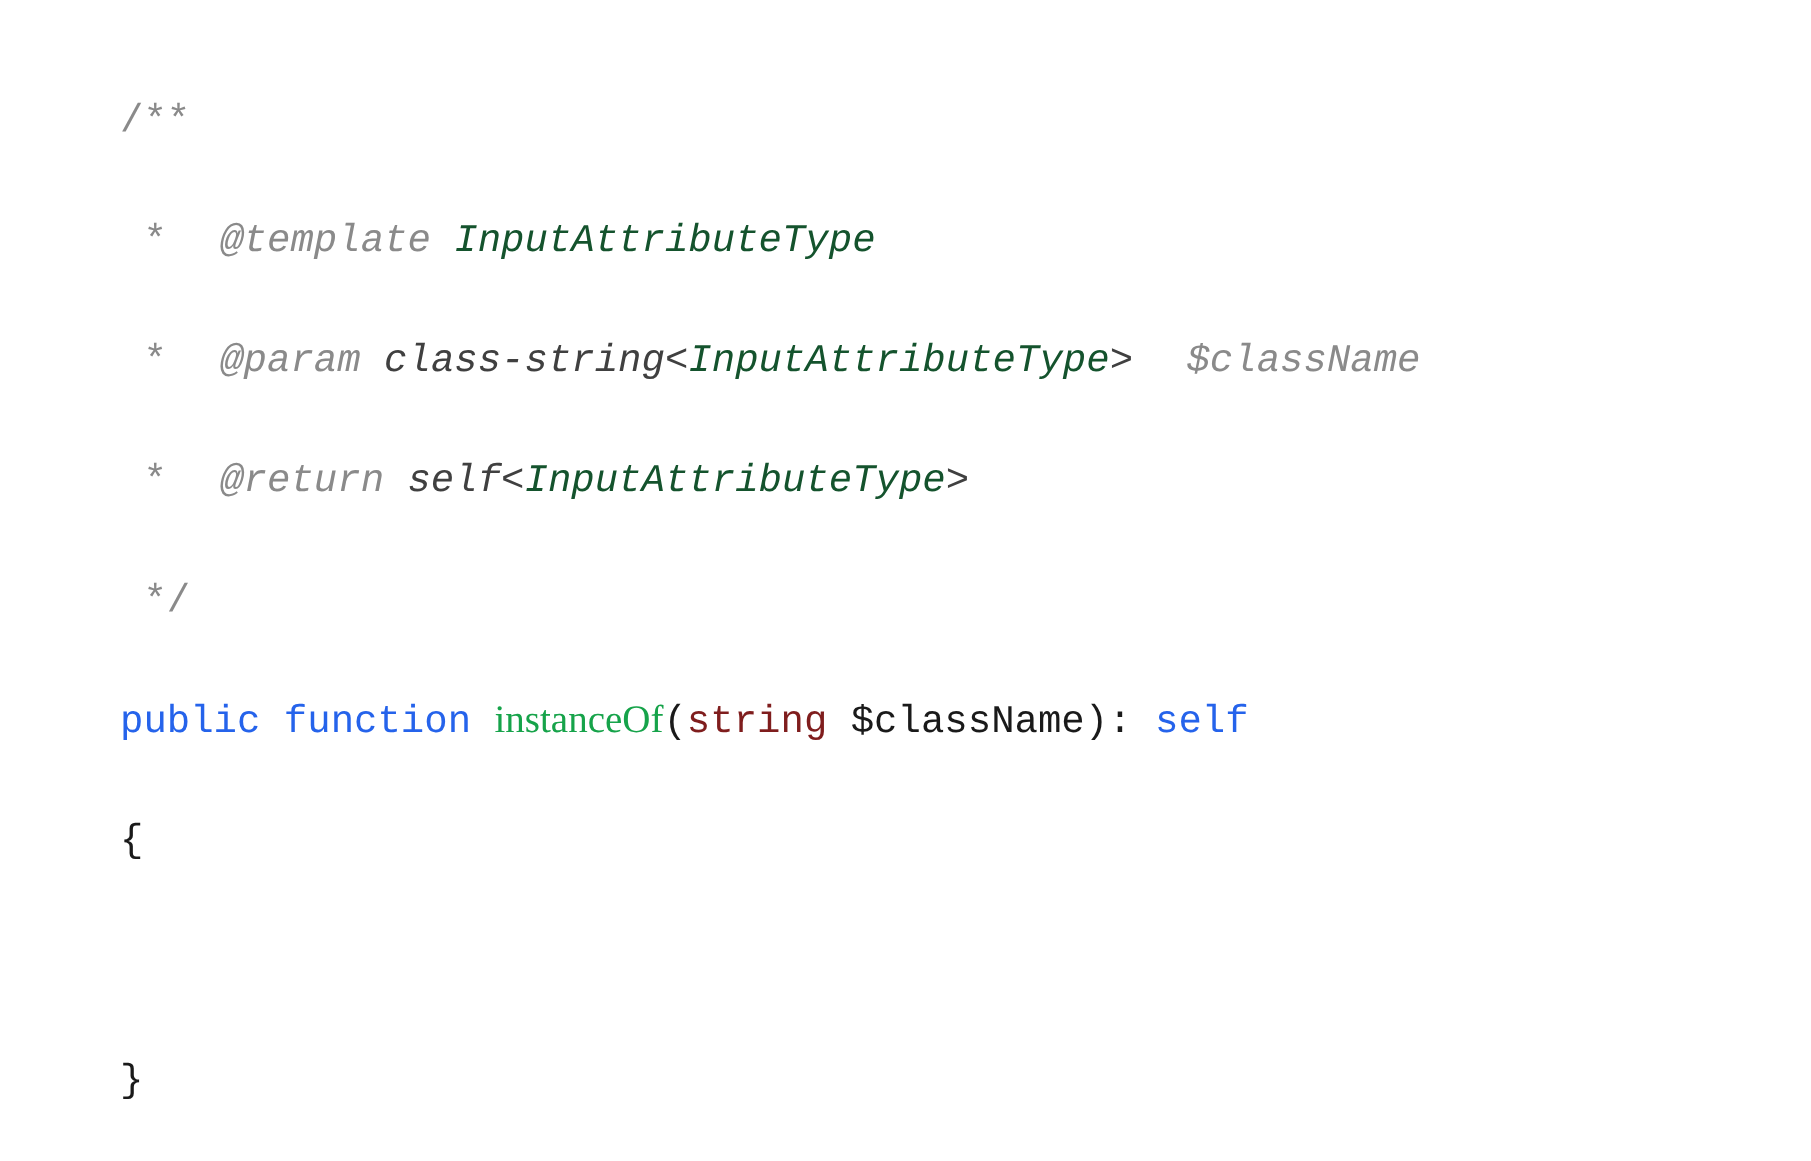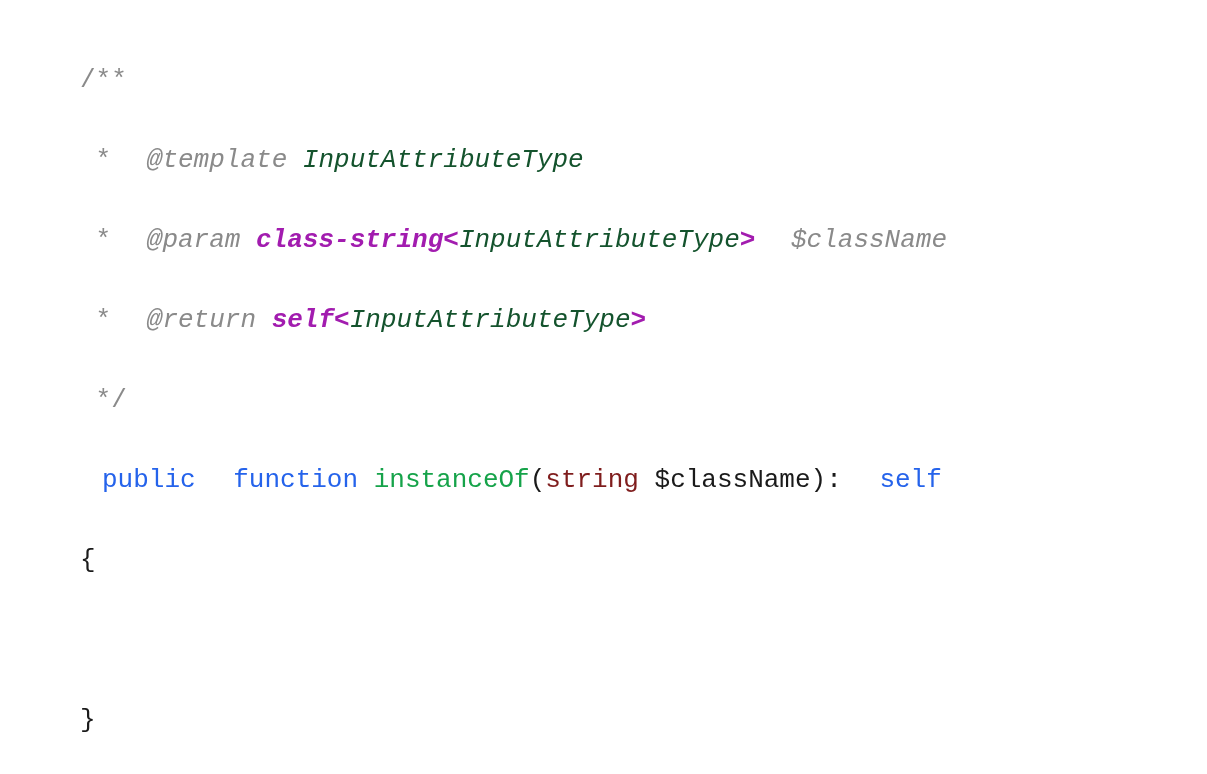--- a/index.html
+++ b/index.html
@@ -15,22 +15,22 @@
     white-space: pre;
   }
   .code-line {
     display: block;
     height: 80px;
     line-height: 80px;
   }
   .gray { color: #8a8a8a; }
   .gray-italic { color: #8a8a8a; font-style: italic; margin-left: 20px; }
   .purple-italic { color: #14532d; font-style: italic; }
-  .red-italic { color: #a21caf; font-style: italic; font-weight: bold; }
+  .red-italic { color: #404040; font-style: italic; }
   .red { color: #7f1d1d; }
-  .blue { color: #2563eb; margin-left: 22px; }
-  .green { color: #16a34a; }
+  .blue { color: #2563eb; }
+  .green { color: #16a34a; font-family: Liberation Serif, serif; }
   .black { color: #1a1a1a; }
 </style>
 </head>
 <body>
 
 <pre><span class="code-line"><span class="gray">/**</span></span><span class="code-line"><span class="gray"> * </span><span class="gray-italic">@template</span><span class="gray"> </span><span class="purple-italic">InputAttributeType</span></span><span class="code-line"><span class="gray"> * </span><span class="gray-italic">@param</span><span class="gray"> </span><span class="red-italic">class-string</span><span class="red-italic">&lt;</span><span class="purple-italic">InputAttributeType</span><span class="red-italic">&gt;</span><span class="gray"> </span><span class="gray-italic">$className</span></span><span class="code-line"><span class="gray"> * </span><span class="gray-italic">@return</span><span class="gray"> </span><span class="red-italic">self</span><span class="red-italic">&lt;</span><span class="purple-italic">InputAttributeType</span><span class="red-italic">&gt;</span></span><span class="code-line"><span class="gray"> */</span></span><span class="code-line"><span class="blue">public</span><span> </span><span class="blue">function</span><span> </span><span class="green">instanceOf</span><span class="black">(</span><span class="red">string</span><span> </span><span class="black">$className</span><span class="black">)</span><span class="black">: </span><span class="blue">self</span></span><span class="code-line"><span class="black">{</span></span><span class="code-line"><span> </span></span><span class="code-line"><span class="black">}</span></span></pre>
 
 </body></html>

